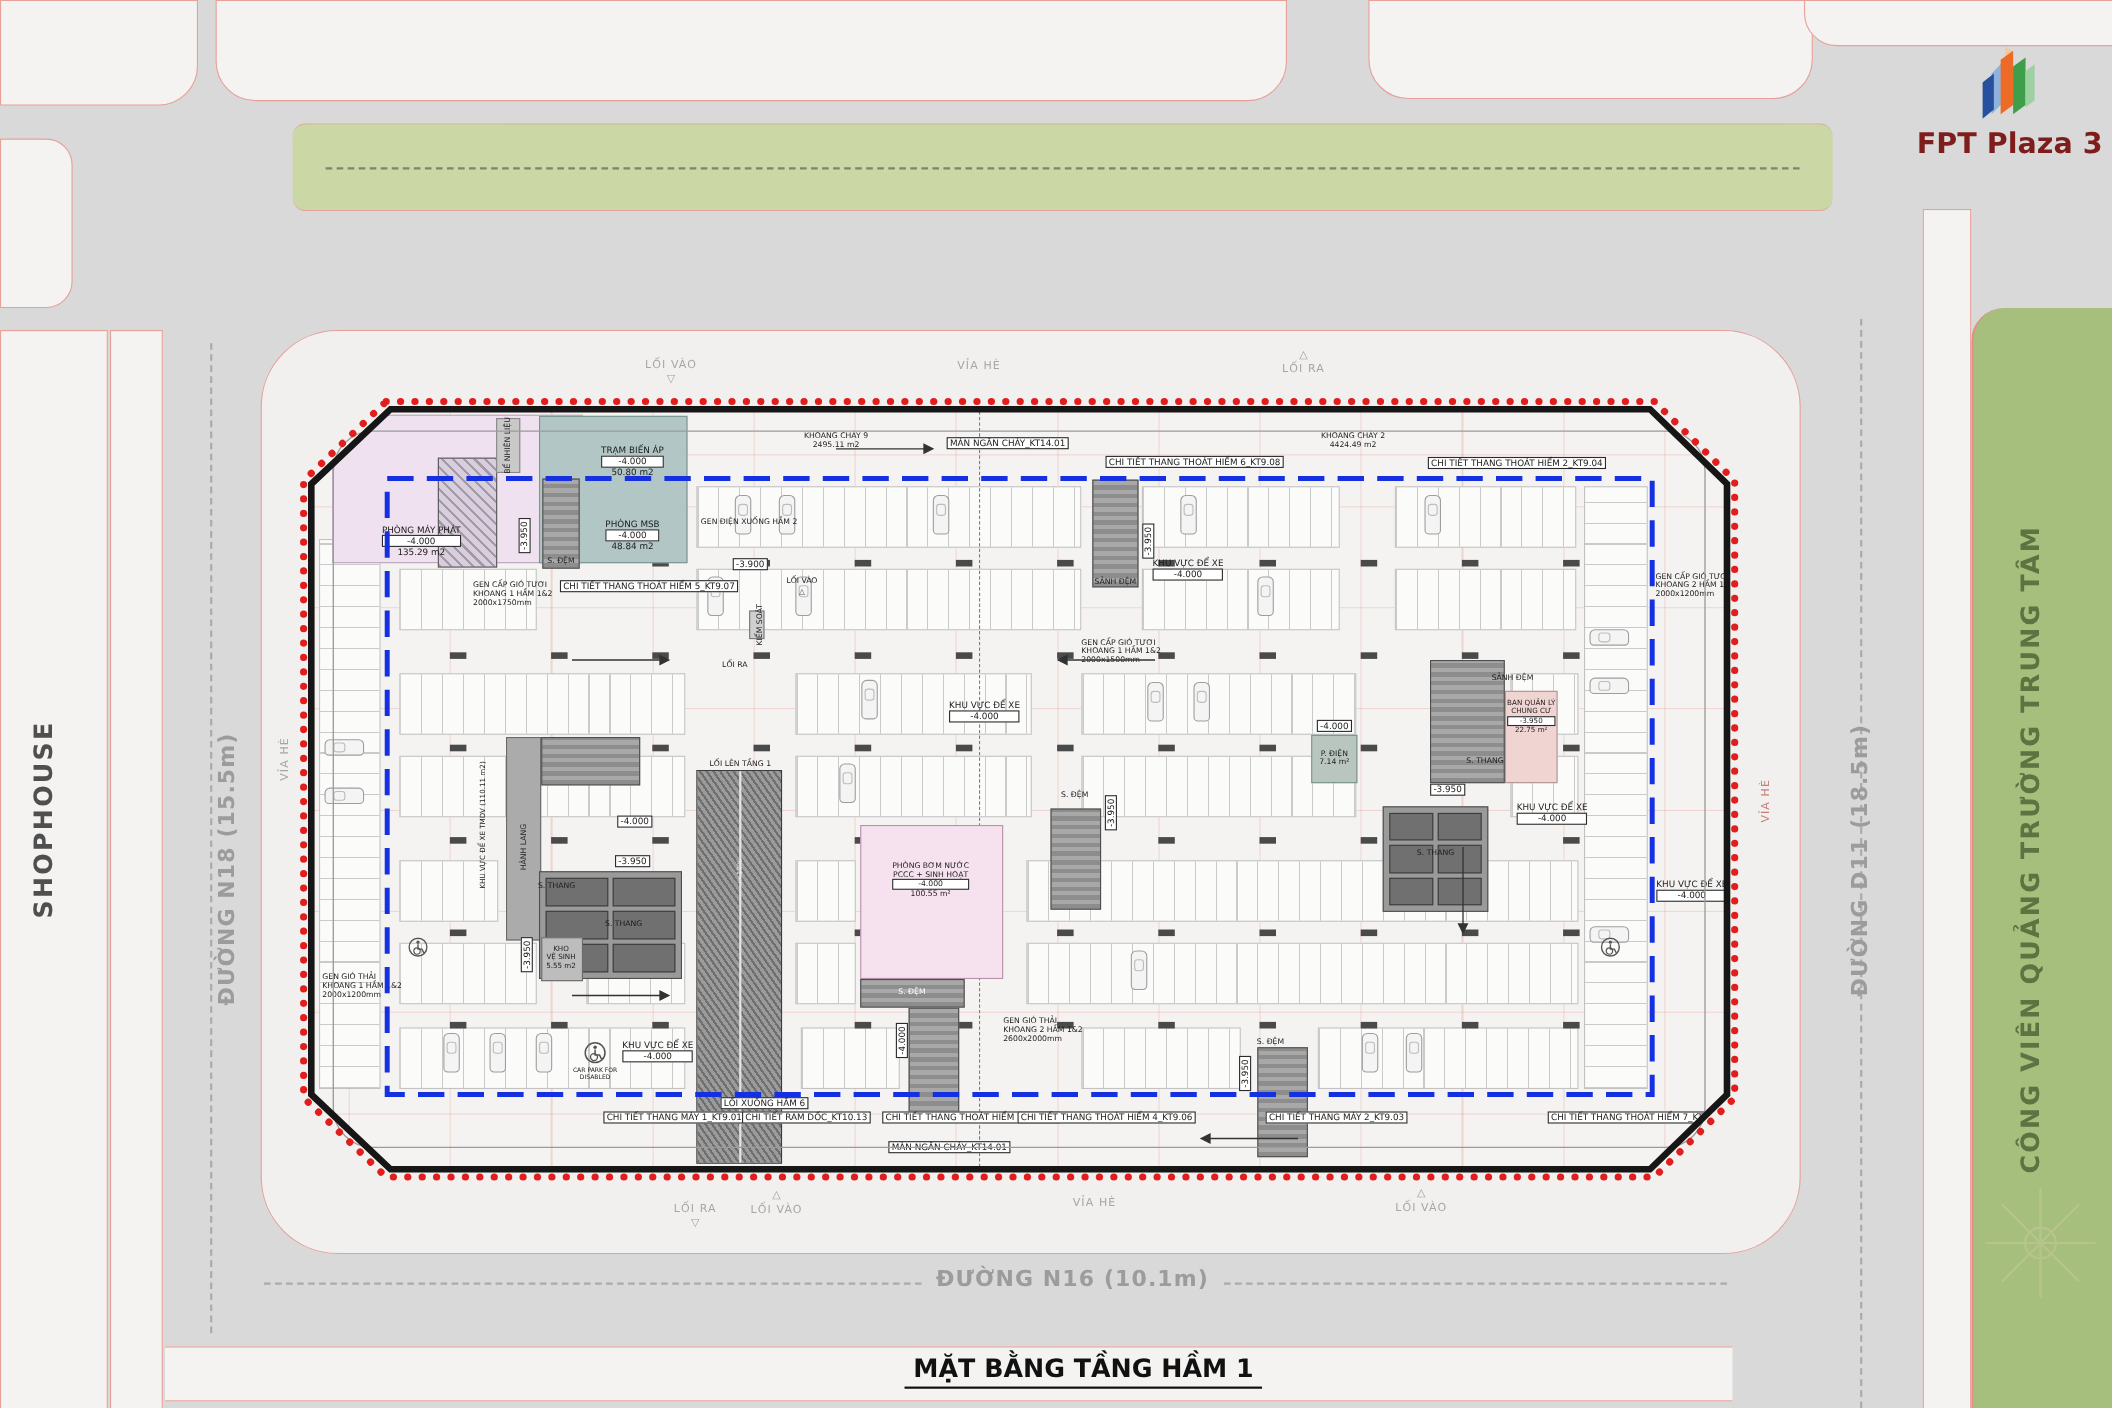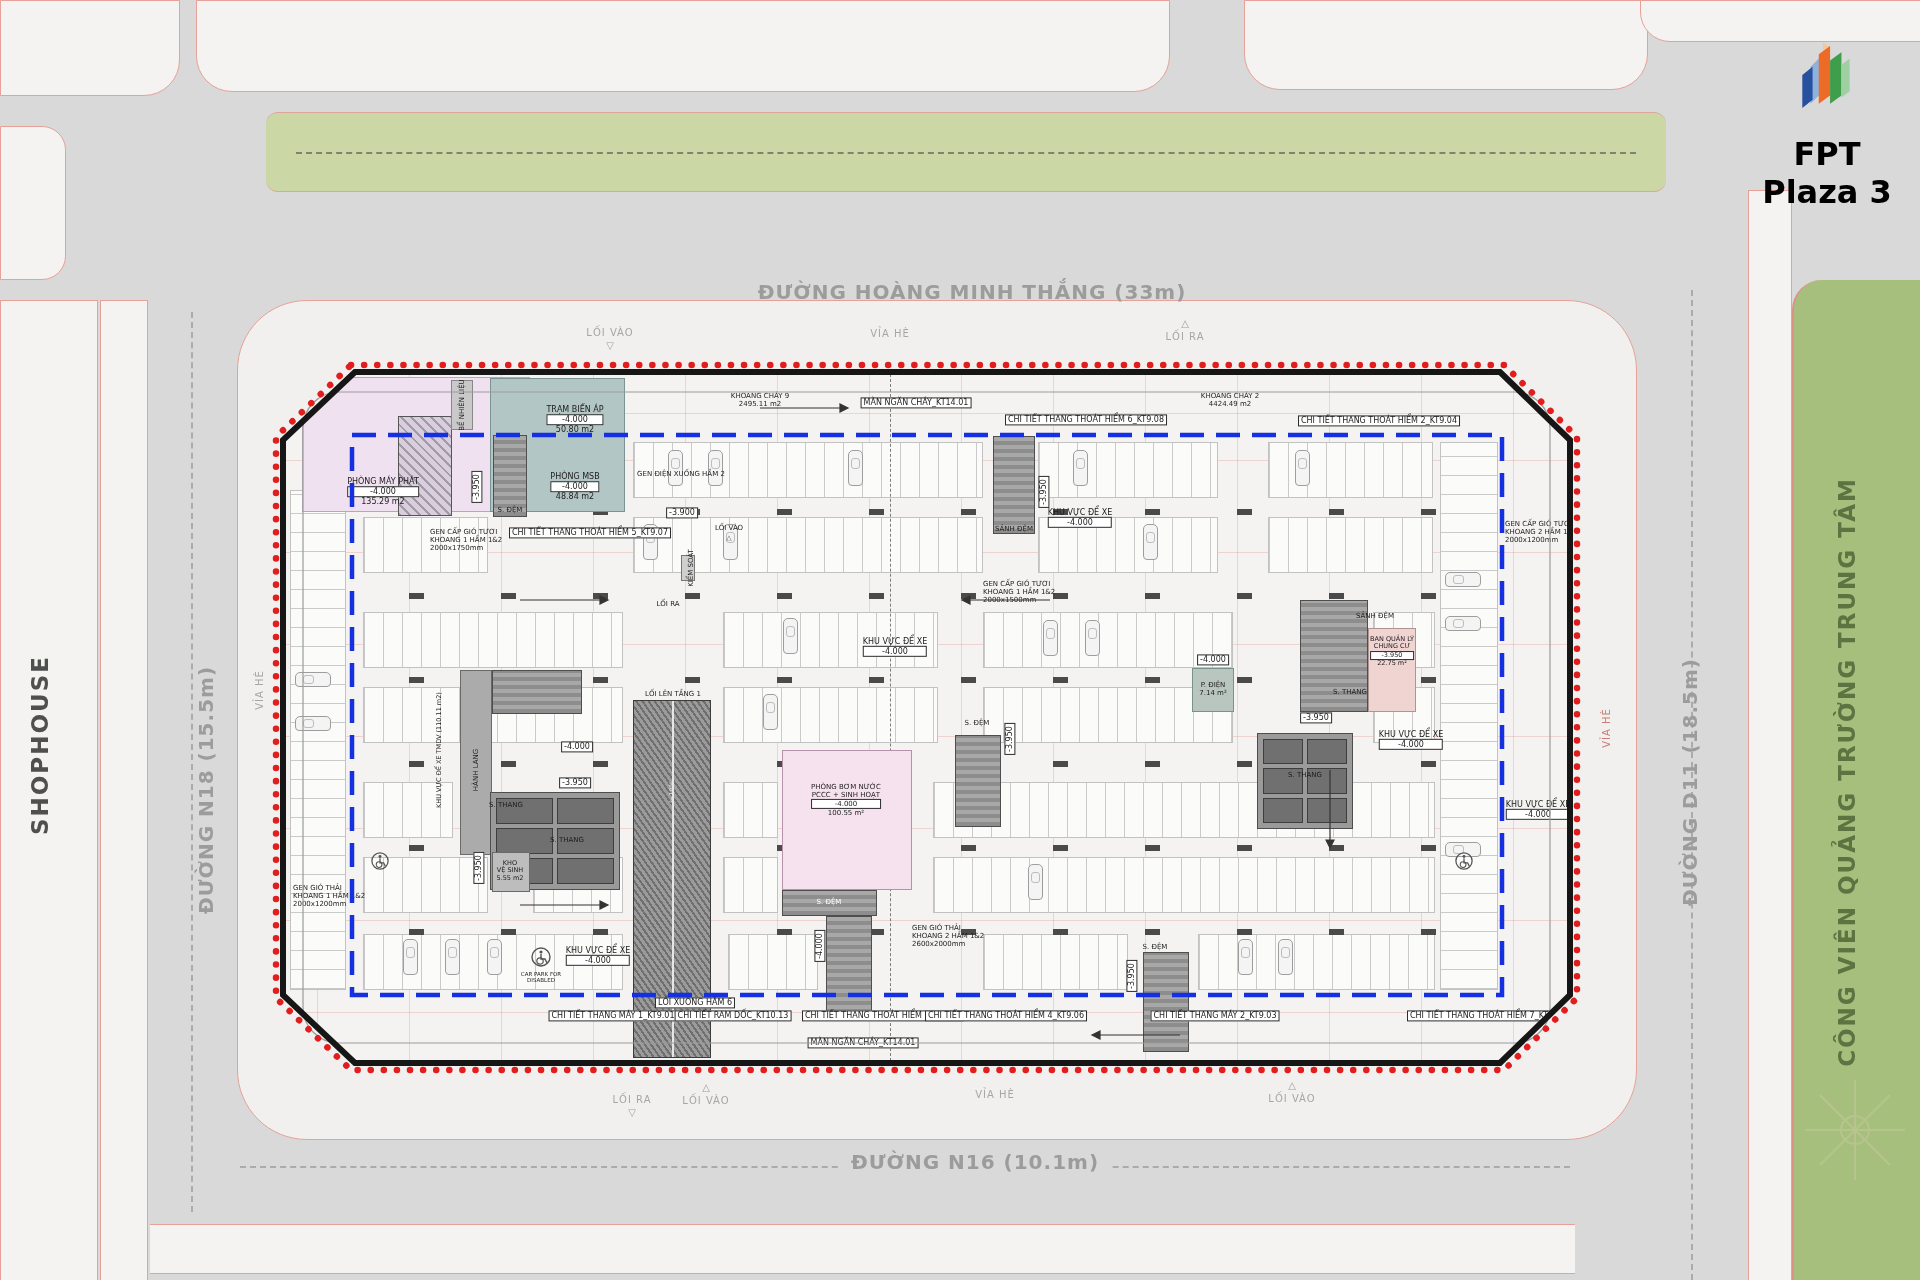--- a/index.html
+++ b/index.html
@@ -42,21 +42,21 @@
   .box{background:#fff;border:1px solid #2a2a2a;padding:0 2px;display:inline-block}
   .t7{font-size:7px}.t65{font-size:6.5px}
   .stack span{display:block}
   .left{text-align:left}
   .road{position:absolute;font-size:20px;font-weight:600;color:#9c9c9c;letter-spacing:1px;white-space:nowrap;z-index:9}
   .walk{position:absolute;font-size:10px;color:#a6a6a6;letter-spacing:1px;white-space:nowrap;z-index:9}
   .tri{position:absolute;font-size:10px;color:#9e9e9e;z-index:9}
   .big{position:absolute;font-size:23px;font-weight:600;letter-spacing:2px;white-space:nowrap;z-index:9}
   #title{position:absolute;font-size:23px;font-weight:bold;color:#111;border-bottom:2px solid #111;padding:0 8px 3px;white-space:nowrap;z-index:9}
   #logo{position:absolute;left:1742px;top:42px;width:170px;text-align:center;z-index:9}
-  #logo .brand{font-size:32px;font-weight:bold;color:#000000;margin-top:19px}
+  #logo .brand{font-size:26px;font-weight:bold;color:#7f1d1d;margin-top:0}
   svg.overlay{position:absolute;left:0;top:0;z-index:8;pointer-events:none}
   .wheel{position:absolute;z-index:7}
 </style>
 </head>
 <body>
 
 <div id="canvas">
 
   <div class="blk" style="left:0;top:0;width:178px;height:94px;border-radius:0 0 36px 0"></div>
   <div class="blk" style="left:196px;top:0;width:972px;height:90px;border-radius:0 0 36px 36px"></div>
@@ -439,21 +439,20 @@
     </g>
     <g stroke="#b7c48e" stroke-width="2">
       <line x1="1855" y1="1080" x2="1855" y2="1180"></line>
         <line x1="1805" y1="1130" x2="1905" y2="1130"></line>
       <line x1="1820" y1="1095" x2="1890" y2="1165"></line>
         <line x1="1890" y1="1095" x2="1820" y2="1165"></line>
       <circle cx="1855" cy="1130" r="14" fill="none"></circle>
     </g>
   </svg>
 
-  <div class="road c" style="left:972px;top:292px">ĐƯỜNG HOÀNG MINH THẮNG (33m)</div>
   <div class="road c" style="left:975px;top:1162px;background:#d9d9d9;padding:0 12px">ĐƯỜNG N16 (10.1m)</div>
   <div class="road cv" style="left:206px;top:790px">ĐƯỜNG N18 (15.5m)</div>
   <div class="road cv" style="left:1690px;top:782px">ĐƯỜNG D11 (18.5m)</div>
   <div class="big cv" style="left:40px;top:745px;color:#4f4f4f">SHOPHOUSE</div>
   <div class="big cv" style="left:1847px;top:772px;color:#5d7342">CÔNG VIÊN QUẢNG TRƯỜNG TRUNG TÂM</div>
 
   <div class="walk c" style="left:890px;top:333px">VỈA HÈ</div>
   <div class="walk c" style="left:995px;top:1094px">VỈA HÈ</div>
   <div class="walk cv" style="left:259px;top:690px">VỈA HÈ</div>
   <div class="walk cv" style="left:1606px;top:728px;color:#c97f77">VỈA HÈ</div>
@@ -462,20 +461,21 @@
   <div class="tri c" style="left:610px;top:345px">▽</div>
   <div class="walk c" style="left:1185px;top:336px">LỐI RA</div>
   <div class="tri c" style="left:1185px;top:323px">△</div>
   <div class="walk c" style="left:632px;top:1099px">LỐI RA</div>
   <div class="tri c" style="left:632px;top:1112px">▽</div>
   <div class="walk c" style="left:706px;top:1100px">LỐI VÀO</div>
   <div class="tri c" style="left:706px;top:1087px">△</div>
   <div class="walk c" style="left:1292px;top:1098px">LỐI VÀO</div>
   <div class="tri c" style="left:1292px;top:1085px">△</div>
 
+  <div id="title" class="c" style="left:985px;top:1247px">MẶT BẰNG TẦNG HẦM 1</div>
 
   <div id="logo">
     <svg width="50" height="70" viewBox="0 0 48 68">
       <polygon points="8,24 18,14 18,50 8,60" fill="#8fb2dc"></polygon>
       <polygon points="0,32 10,24 10,56 0,64" fill="#27509f"></polygon>
       <polygon points="20,0 27,5 27,14 20,10" fill="#f6c79b"></polygon>
       <polygon points="16,12 27,4 27,52 16,60" fill="#ec6b26"></polygon>
       <polygon points="27,18 38,10 38,52 27,60" fill="#3f9e49"></polygon>
       <polygon points="38,22 46,16 46,48 38,54" fill="#9fd0a4"></polygon>
     </svg>

